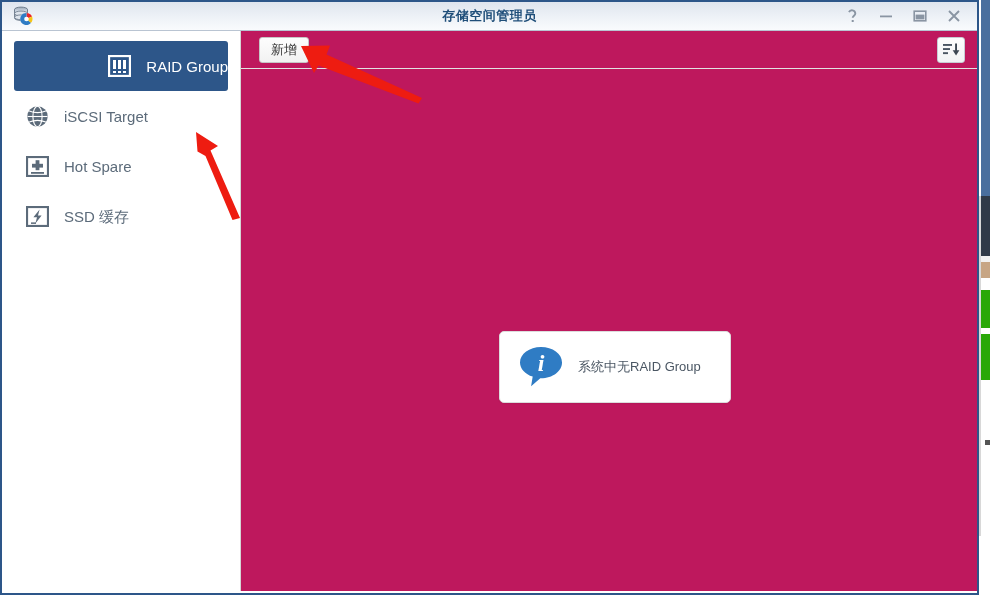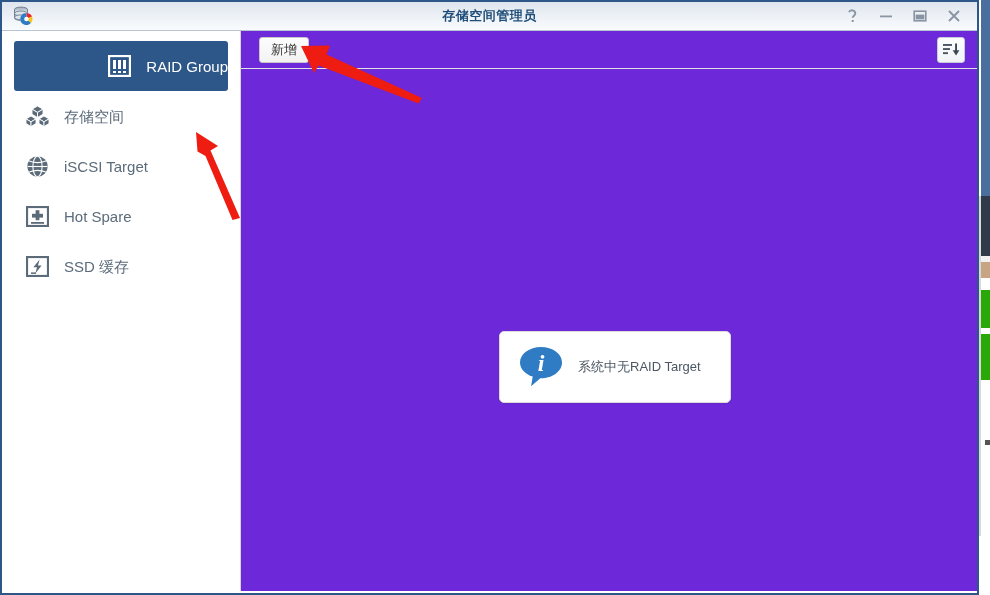--- a/index.html
+++ b/index.html
@@ -114,21 +114,21 @@
     margin-right: 14px;
     display: flex; align-items: center; justify-content: center;
   }
   .nav-label { line-height: 1; }
 
   
   #content {
     flex: 1 1 auto;
     display: flex;
     flex-direction: column;
-    background: #6d28d9;
+    background: #be185d;
     position: relative;
     justify-content: space-between;
   }
   #toolbar {
     height: 38px;
     display: flex;
     align-items: center;
     padding: 0 12px 0 18px;
     border-bottom: 1px solid #e2e2e2;
   }
@@ -263,38 +263,20 @@
               <rect x="10" y="5" width="3" height="9" fill="#ffffff"></rect>
               <rect x="15" y="5" width="3" height="9" fill="#ffffff"></rect>
               <rect x="5" y="16" width="3" height="2" fill="#ffffff"></rect>
               <rect x="10" y="16" width="3" height="2" fill="#ffffff"></rect>
               <rect x="15" y="16" width="3" height="2" fill="#ffffff"></rect>
             </svg>
           </span>
           <span class="nav-label">RAID Group</span>
         </div>
 
-        <div class="nav-item">
-          <span class="nav-ico">
-            <svg width="25" height="23" viewBox="0 0 25 23">
-              <g fill="#5c6b7a" stroke="#ffffff" stroke-width="0.9">
-                <path d="M12.5 1 L18 4.2 L12.5 7.4 L7 4.2 Z"></path>
-                <path d="M7 4.2 L12.5 7.4 L12.5 12.5 L7 9.3 Z"></path>
-                <path d="M18 4.2 L12.5 7.4 L12.5 12.5 L18 9.3 Z"></path>
-                <path d="M6 11 L11 13.9 L6 16.8 L1 13.9 Z"></path>
-                <path d="M1 13.9 L6 16.8 L6 21.5 L1 18.6 Z"></path>
-                <path d="M11 13.9 L6 16.8 L6 21.5 L11 18.6 Z"></path>
-                <path d="M19 11 L24 13.9 L19 16.8 L14 13.9 Z"></path>
-                <path d="M14 13.9 L19 16.8 L19 21.5 L14 18.6 Z"></path>
-                <path d="M24 13.9 L19 16.8 L19 21.5 L24 18.6 Z"></path>
-              </g>
-            </svg>
-          </span>
-          <span class="nav-label">存储空间</span>
-        </div>
 
 
         <div class="nav-item">
           <span class="nav-ico">
             <svg width="23" height="23" viewBox="0 0 23 23">
               <circle cx="11.5" cy="11.5" r="10.2" fill="#5c6b7a"></circle>
               <g stroke="#ffffff" stroke-width="1.1" fill="none">
                 <ellipse cx="11.5" cy="11.5" rx="4.6" ry="10.2"></ellipse>
                 <line x1="1.5" y1="11.5" x2="21.5" y2="11.5"></line>
                 <path d="M3.2 6 Q11.5 9.2 19.8 6"></path>
@@ -356,21 +338,21 @@
             <div id="info-icon">
               <svg width="46" height="46" viewBox="0 0 46 46">
                 <path d="M23 3 C11.4 3 2 9.9 2 18.4 c0 6.3 5.2 11.8 12.7 14.2
                          l-1.6 9.6 9.2 -8.0 c0.2 0 0.5 0 0.7 0
                          C34.6 34.2 44 27.2 44 18.4 S34.6 3 23 3 Z" fill="#2f7cc4"></path>
                 <g fill="#ffffff" font-family="Liberation Serif, serif" font-style="italic" font-weight="bold" font-size="24">
                   <text x="23" y="27" text-anchor="middle">i</text>
                 </g>
               </svg>
             </div>
-            <div id="empty-text">系统中无RAID Target</div>
+            <div id="empty-text">系统中无RAID Group</div>
           </div>
 
         </div>
       </div>
 
     </div>
   </div>
 
   <svg class="arrow" id="arrow-sidebar" width="70" height="105" viewBox="0 0 70 105">
     <path d="M8 8 L30 22 L22.5 26.5 L52 94 L44.5 96 L17.5 32 L9.5 27.5 Z" fill="#ee1c11"></path>

